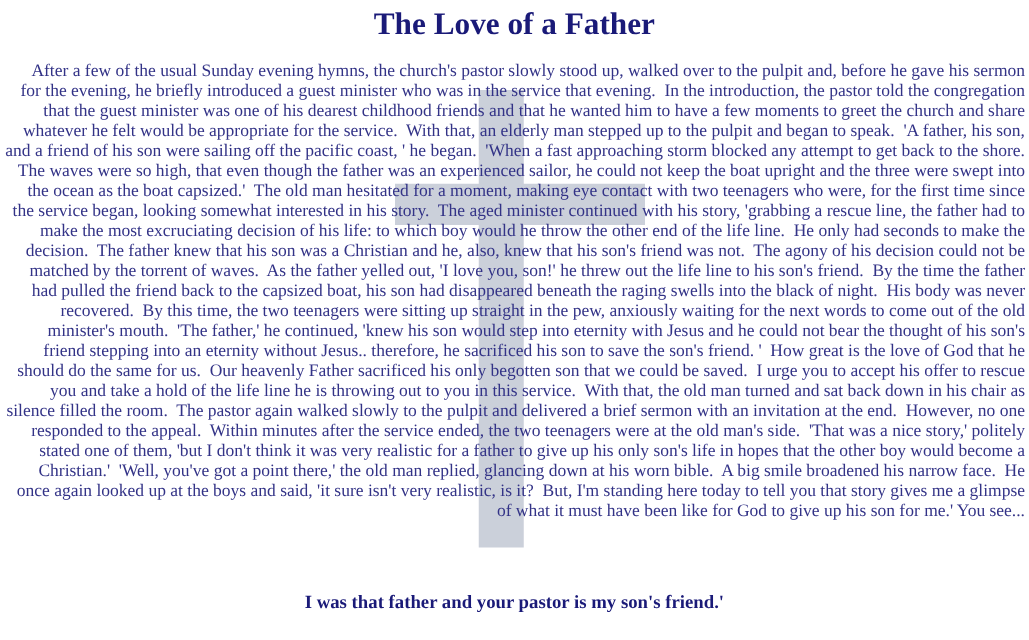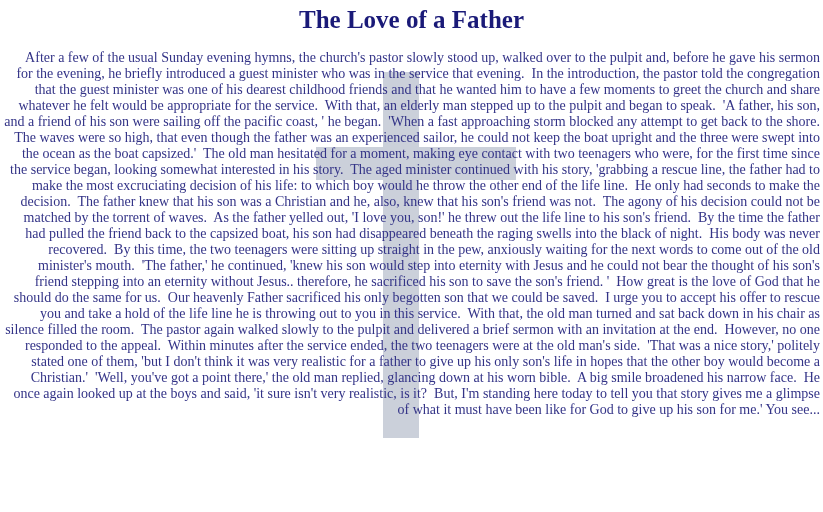--- a/index.html
+++ b/index.html
@@ -91,14 +91,15 @@
 
   <div class="watermark">
     <div class="wm-vertical"></div>
     <div class="wm-horizontal"></div>
   </div>
 
   <h1 class="title">The Love of a Father</h1>
 
   <p class="story"> After a few of the usual Sunday evening hymns, the church's pastor slowly stood up, walked over to the pulpit and, before he gave his sermon for the evening, he briefly introduced a guest minister who was in the service that evening.  In the introduction, the pastor told the congregation that the guest minister was one of his dearest childhood friends and that he wanted him to have a few moments to greet the church and share whatever he felt would be appropriate for the service.  With that, an elderly man stepped up to the pulpit and began to speak.  'A father, his son, and a friend of his son were sailing off the pacific coast, ' he began.  'When a fast approaching storm blocked any attempt to get back to the shore.  The waves were so high, that even though the father was an experienced sailor, he could not keep the boat upright and the three were swept into the ocean as the boat capsized.'  The old man hesitated for a moment, making eye contact with two teenagers who were, for the first time since the service began, looking somewhat interested in his story.  The aged minister continued with his story, 'grabbing a rescue line, the father had to make the most excruciating decision of his life: to which boy would he throw the other end of the life line.  He only had seconds to make the decision.  The father knew that his son was a Christian and he, also, knew that his son's friend was not.  The agony of his decision could not be matched by the torrent of waves.  As the father yelled out, 'I love you, son!' he threw out the life line to his son's friend.  By the time the father had pulled the friend back to the capsized boat, his son had disappeared beneath the raging swells into the black of night.  His body was never recovered.  By this time, the two teenagers were sitting up straight in the pew, anxiously waiting for the next words to come out of the old minister's mouth.  'The father,' he continued, 'knew his son would step into eternity with Jesus and he could not bear the thought of his son's friend stepping into an eternity without Jesus.. therefore, he sacrificed his son to save the son's friend. '  How great is the love of God that he should do the same for us.  Our heavenly Father sacrificed his only begotten son that we could be saved.  I urge you to accept his offer to rescue you and take a hold of the life line he is throwing out to you in this service.  With that, the old man turned and sat back down in his chair as silence filled the room.  The pastor again walked slowly to the pulpit and delivered a brief sermon with an invitation at the end.  However, no one responded to the appeal.  Within minutes after the service ended, the two teenagers were at the old man's side.  'That was a nice story,' politely stated one of them, 'but I don't think it was very realistic for a father to give up his only son's life in hopes that the other boy would become a Christian.'  'Well, you've got a point there,' the old man replied, glancing down at his worn bible.  A big smile broadened his narrow face.  He once again looked up at the boys and said, 'it sure isn't very realistic, is it?  But, I'm standing here today to tell you that story gives me a glimpse of what it must have been like for God to give up his son for me.' You see...</p>
 
+  <p class="closing">I was that father and your pastor is my son's friend.'</p>
 
 </div>
 
 </body></html>

